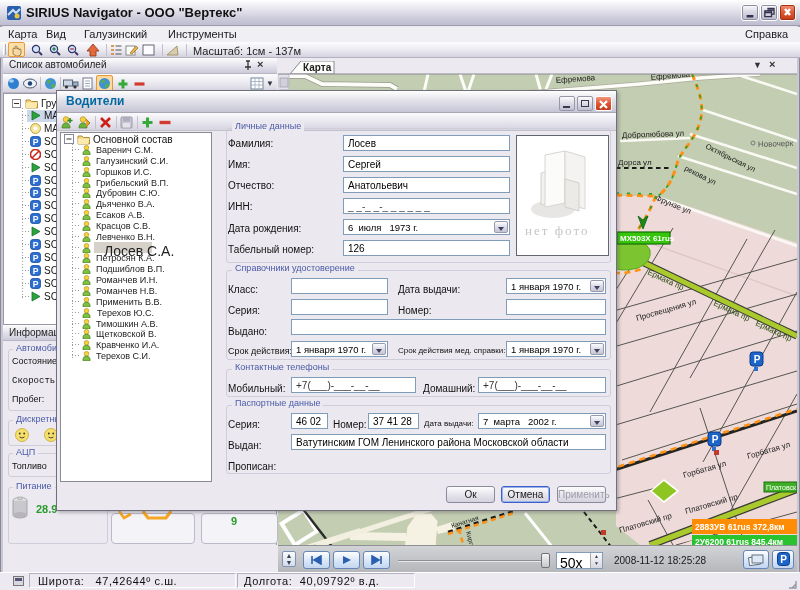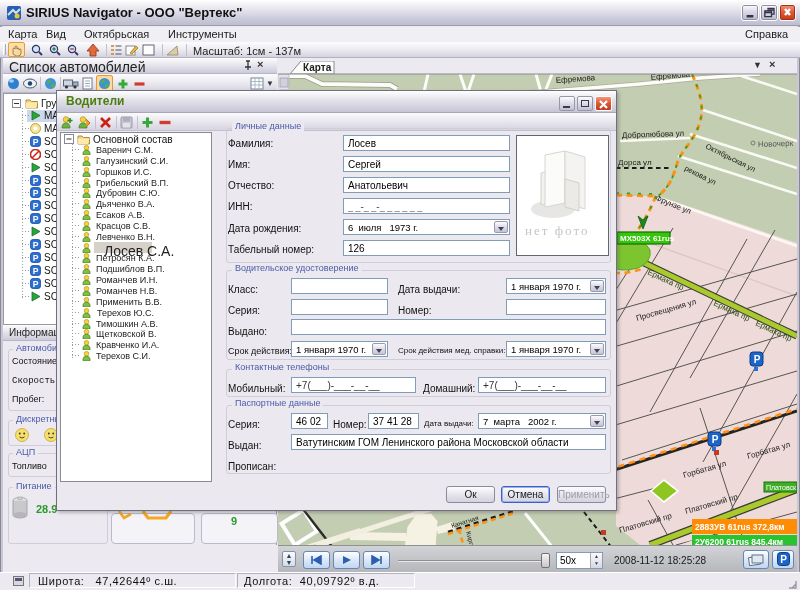--- a/index.html
+++ b/index.html
@@ -30,21 +30,21 @@
     </svg></div>
 <div class="abs" style="left:760px;top:4px;width:18px;height:17px;border:1px solid #fff;border-radius:3px;background:linear-gradient(#fdfdfe,#d9d8e4 45%,#bbbacd);box-shadow:inset 0 0 0 1px #8d8ca2;"><svg width="16" height="15" viewBox="0 0 16 18">
       <path d="M6 4 h8 v7 h-3 M3 7 h8 v7 h-8 z M3 9 h8 M6 6 h8" stroke="#33324a" stroke-width="1.6" fill="none"></path>
     </svg></div>
 <div class="abs" style="left:779px;top:4px;width:17px;height:17px;border:1px solid #fff;border-radius:3px;background:linear-gradient(#f2977f,#e25b38 45%,#c23a17);box-shadow:inset 0 0 0 1px #a03010;"><svg width="15" height="15" viewBox="0 0 15 15">
       <path d="M5 4 L10 10 M10 4 L5 10" stroke="#fff" stroke-width="2.4"></path>
     </svg></div>
 <div class="abs" style="left:0;top:27px;width:800px;height:15px;background:#f0eff4;font-size:11px;color:#1a1a1a;"></div>
 <div class="abs" style="left:8px;top:28px;font-size:11px;color:#1a1a1a;">Карта</div>
 <div class="abs" style="left:46px;top:28px;font-size:11px;color:#1a1a1a;">Вид</div>
-<div class="abs" style="left:84px;top:28px;font-size:11px;color:#1a1a1a;">Октябрьская</div>
+<div class="abs" style="left:84px;top:28px;font-size:11px;color:#1a1a1a;">Галузинский</div>
 <div class="abs" style="left:168px;top:28px;font-size:11px;color:#1a1a1a;">Инструменты</div>
 <div class="abs" style="left:745px;top:28px;font-size:11px;color:#1a1a1a;">Справка</div>
 <div class="abs" style="left:0;top:42px;width:800px;height:16px;background:linear-gradient(#fdfdfe,#e8e7ef 60%,#d4d3df);border-bottom:1px solid #b4b2c0;"></div>
 <div class="abs" style="left:3px;top:44px;width:3px;height:11px;border-left:1px solid #fff;border-right:1px solid #aaa;"></div>
 <div class="abs" style="left:8px;top:42px;width:17px;height:15px;background:#ffdfa8;border:1px solid #e79b3c;border-radius:2px;"></div>
 <svg class="abs" style="left:10px;top:44px;" width="12" height="12" viewBox="0 0 12 12">
     <path d="M3 10 V5 a1 1 0 0 1 2 0 V3 a1 1 0 0 1 2 0 v2 a1 1 0 0 1 2 0 v1 a1 1 0 0 1 2 0 v3 a3 3 0 0 1 -3 3 H6 Z" fill="#f6d7a8" stroke="#8a6a30" stroke-width="0.8"></path>
   </svg>
 <svg class="abs" style="left:31px;top:44px;" width="12" height="12" viewBox="0 0 12 12">
     <circle cx="5" cy="5" r="3.6" fill="#cfe4f7" stroke="#336" stroke-width="1.2"></circle>
@@ -76,21 +76,21 @@
     <rect x="1" y="1" width="11" height="10" fill="#fcfcff" stroke="#667"></rect>
   </svg>
 <div class="sep" style="left:162px;top:44px;height:12px;"></div>
 <svg class="abs" style="left:166px;top:44px;" width="13" height="12" viewBox="0 0 13 12">
     <path d="M1 11 L11 2 L12 11 Z" fill="#d8ccae" stroke="#998855" stroke-width="0.8"></path>
   </svg>
 <div class="sep" style="left:186px;top:44px;height:12px;"></div>
 <div class="abs" style="left:193px;top:45px;font-size:11px;color:#222;">Масштаб: 1см  -  137м</div>
 <div class="abs" style="left:3px;top:58px;width:274px;height:487px;background:#ece9f0;border-right:1px solid #9a98a6;overflow:hidden;"></div>
 <div class="abs" style="left:3px;top:58px;width:274px;height:16px;background:linear-gradient(#fdfdfe,#e2e1ea 55%,#cbcad9);border-bottom:1px solid #b8b6c4;"></div>
-<div class="abs" style="left:9px;top:59px;font-size:14px;color:#222;">Список автомобилей</div>
+<div class="abs" style="left:9px;top:59px;font-size:10px;color:#222;">Список автомобилей</div>
 <svg class="abs" style="left:243px;top:60px;" width="10" height="11" viewBox="0 0 10 11">
     <path d="M5 1 v6 M2 7 h6 M3 1 h4 M5 7 v3" stroke="#333" stroke-width="1.3" fill="none"></path>
   </svg>
 <div class="abs" style="left:257px;top:58px;font-size:11px;font-weight:bold;color:#333;">×</div>
 <div class="abs" style="left:3px;top:74px;width:274px;height:19px;background:linear-gradient(#fcfcfd,#e6e5ed 60%,#d2d1dd);border-bottom:1px solid #bbb9c6;"></div>
 <svg class="abs" style="left:7px;top:77px;" width="13" height="13" viewBox="0 0 13 13">
     <circle cx="6.5" cy="6.5" r="5.5" fill="#2f7fd0"></circle>
     <ellipse cx="4.5" cy="4" rx="2.5" ry="1.8" fill="#9fd0f2"></ellipse>
   </svg>
 <svg class="abs" style="left:23px;top:78px;" width="14" height="11" viewBox="0 0 14 11">
@@ -399,21 +399,21 @@
 <svg class="abs" style="left:340px;top:555px;" width="13" height="10" viewBox="0 0 13 10">
     <path d="M3 1 L11 5 L3 9 Z" fill="#2a5fb0"></path>
   </svg>
 <div class="abs" style="left:363px;top:551px;width:27px;height:18px;background:linear-gradient(#fdfeff,#dce8f8 50%,#c2d6f0);border:1px solid #6487b8;border-radius:3px;"></div>
 <svg class="abs" style="left:370px;top:555px;" width="13" height="10" viewBox="0 0 13 10">
     <path d="M11 1 V9 M2 1 L9 5 L2 9 Z" stroke="#2a5fb0" stroke-width="1.6" fill="#2a5fb0"></path>
   </svg>
 <div class="abs" style="left:398px;top:560px;width:152px;height:2px;background:#8e8e92;border-bottom:1px solid #e8e8ea;"></div>
 <div class="abs" style="left:541px;top:553px;width:9px;height:15px;background:linear-gradient(#f4f4f6,#c8c8cc);border:1px solid #70707a;border-radius:2px;"></div>
 <div class="abs" style="left:556px;top:552px;width:47px;height:17px;background:#fff;border:1px solid #7f9db9;"></div>
-<div class="abs" style="left:560px;top:555px;font-size:10px;color:#000;">50x</div>
+<div class="abs" style="left:560px;top:555px;font-size:14px;color:#000;">50x</div>
 <div class="abs" style="left:590px;top:553px;width:12px;height:15px;background:linear-gradient(#fafafc,#d8d7e2);border-left:1px solid #aaa;font-size:5px;color:#345;text-align:center;line-height:7px;">▲<br>▼</div>
 <div class="abs" style="left:614px;top:555px;font-size:10px;color:#1a1a1a;">2008-11-12 18:25:28</div>
 <div class="abs" style="left:743px;top:550px;width:26px;height:19px;background:linear-gradient(#fdfeff,#dce8f8 50%,#c2d6f0);border:1px solid #6487b8;border-radius:3px;"></div>
 <svg class="abs" style="left:748px;top:553px;" width="17" height="13" viewBox="0 0 17 13">
     <rect x="1" y="4" width="11" height="8" fill="#fafafc" stroke="#567" stroke-width="0.9" transform="rotate(-8 6 8)"></rect>
     <rect x="4" y="2" width="11" height="8" fill="#dfe8f5" stroke="#567" stroke-width="0.9"></rect>
   </svg>
 <div class="abs" style="left:772px;top:550px;width:22px;height:19px;background:linear-gradient(#fdfeff,#dce8f8 50%,#c2d6f0);border:1px solid #6487b8;border-radius:3px;"></div>
 <svg class="abs" style="left:777px;top:552px;" width="13" height="15" viewBox="0 0 13 15">
     <rect x="0.5" y="0.5" width="12" height="13" rx="3" fill="#1d64c8" stroke="#0c3c86"></rect>
@@ -426,21 +426,21 @@
   </svg>
 <div class="abs" style="left:29px;top:573px;width:207px;height:15px;border:1px solid #b4b2c0;border-right-color:#fff;border-bottom-color:#fff;"></div>
 <div class="abs" style="left:38px;top:575px;font-size:11px;color:#111;letter-spacing:0.6px;">Широта:&nbsp;&nbsp;&nbsp;47,42644º с.ш.</div>
 <div class="abs" style="left:237px;top:573px;width:178px;height:15px;border:1px solid #b4b2c0;border-right-color:#fff;border-bottom-color:#fff;"></div>
 <div class="abs" style="left:244px;top:575px;font-size:11px;color:#111;letter-spacing:0.6px;">Долгота:&nbsp;&nbsp;40,09792º в.д.</div>
 <svg class="abs" style="left:788px;top:580px;" width="9" height="9" viewBox="0 0 9 9">
     <path d="M8 1 L8 8 L1 8 M8 4 L4 8 M8 7 L7 8" stroke="#9a98a6" stroke-width="1.4" fill="none"></path>
   </svg>
 <div class="abs" style="left:56px;top:90px;width:561px;height:421px;background:#ebe8ef;border:1px solid #716f7e;box-shadow:2px 2px 3px rgba(80,80,90,0.35);">
     <div class="abs" style="left:0;top:0;width:559px;height:22px;background:linear-gradient(#ffffff,#e2e1ea 45%,#c6c5d5);border-bottom:1px solid #a8a7b6;"></div>
-    <div class="abs" style="left:9px;top:3px;font-size:12px;font-weight:bold;color:#4d7c0f;">Водители</div>
+    <div class="abs" style="left:9px;top:3px;font-size:12px;font-weight:bold;color:#0369a1;">Водители</div>
     <div class="abs" style="left:502px;top:5px;width:16px;height:15px;border:1px solid #9897a8;border-radius:2px;background:linear-gradient(#fdfdfe,#dcdbe6 50%,#c2c1d2);">
       <div style="position:absolute;left:3px;top:9px;width:7px;height:2px;background:#3a3950;"></div>
     </div>
     <div class="abs" style="left:520px;top:5px;width:16px;height:15px;border:1px solid #9897a8;border-radius:2px;background:linear-gradient(#fdfdfe,#dcdbe6 50%,#c2c1d2);">
       <div style="position:absolute;left:3px;top:3px;width:8px;height:7px;border:1.5px solid #3a3950;"></div>
     </div>
     <div class="abs" style="left:538px;top:5px;width:17px;height:15px;border:1px solid #fff;border-radius:2px;background:linear-gradient(#f2977f,#e25b38 45%,#c23a17);">
 <svg width="15" height="13" viewBox="0 0 15 13">
         <path d="M4 3 L11 10 M11 3 L4 10" stroke="#fff" stroke-width="2.2"></path>
       </svg></div>
@@ -606,36 +606,36 @@
     <div class="abs" style="left:39px;top:260px;font-size:9px;color:#222;">Терехов С.И.</div>
     <div class="grp" style="left:169px;top:37px;width:385px;height:135px;"></div>
     <div class="glb" style="left:175px;top:30px;">Личные данные</div>
     <div class="lbl" style="left:171px;top:47px;font-size:10px;">Фамилия:</div>
     <div class="inp" style="left:286px;top:44px;width:167px;color:#000;">Лосев</div>
     <div class="lbl" style="left:171px;top:68px;font-size:10px;">Имя:</div>
     <div class="inp" style="left:286px;top:65px;width:167px;color:#000;">Сергей</div>
     <div class="lbl" style="left:171px;top:89px;font-size:10px;">Отчество:</div>
     <div class="inp" style="left:286px;top:86px;width:167px;color:#000;">Анатольевич</div>
     <div class="lbl" style="left:171px;top:110px;font-size:10px;">ИНН:</div>
-    <div class="inp" style="left:286px;top:107px;width:167px;color:#444;font-family:Liberation Serif, serif;">_ _-_ _-_ _ _ _ _ _</div>
+    <div class="inp" style="left:286px;top:107px;width:167px;color:#444;">_ _-_ _-_ _ _ _ _ _</div>
     <div class="lbl" style="left:171px;top:132px;font-size:10px;">Дата рождения:</div>
     <div class="combo" style="left:286px;top:128px;width:167px;">6&nbsp;&nbsp;июля&nbsp;&nbsp;&nbsp;1973 г.<div class="cbtn" style="right:1px;"></div></div>
     <div class="lbl" style="left:171px;top:153px;font-size:10px;">Табельный номер:</div>
     <div class="inp" style="left:286px;top:149px;width:167px;color:#000;">126</div>
     <div class="abs" style="left:459px;top:44px;width:93px;height:121px;background:#fff;border:1px solid #62666e;"></div>
     <svg class="abs" style="left:470px;top:52px;" width="72" height="82" viewBox="0 0 72 82">
 <ellipse cx="26" cy="66" rx="22" ry="9" fill="#dddbd8" opacity="0.7"></ellipse>
 <path d="M14 62 L14 30 L30 26 L30 58 Z" fill="#f2f1ef" stroke="#d5d3d0" stroke-width="1"></path>
 <path d="M18 64 L18 12 L38 8 L38 60 Z" fill="#fbfbfa" stroke="#d8d6d3" stroke-width="1"></path>
 <path d="M38 8 L58 14 L58 66 L38 60 Z" fill="#f4f3f1" stroke="#d8d6d3" stroke-width="1"></path>
 <path d="M38 36 L52 40 L52 68 L38 64 Z" fill="#eceae7" stroke="#d2d0cd" stroke-width="1"></path>
 </svg>
     <div class="abs" style="left:468px;top:132px;width:80px;font-family:'Liberation Serif',serif;font-size:13px;color:#cac3c6;letter-spacing:2px;">нет фото</div>
     <div class="grp" style="left:169px;top:179px;width:385px;height:90px;"></div>
-    <div class="glb" style="left:175px;top:172px;">Водительское удостоверение</div>
+    <div class="glb" style="left:175px;top:172px;">Справочники удостоверение</div>
     <div class="lbl" style="left:171px;top:193px;font-size:10px;">Класс:</div>
     <div class="inp" style="left:234px;top:187px;width:97px;color:#000;"></div>
     <div class="lbl" style="left:341px;top:193px;font-size:10px;">Дата выдачи:</div>
     <div class="combo" style="left:449px;top:187px;width:100px;">1&nbsp;января&nbsp;1970 г.<div class="cbtn" style="right:1px;"></div></div>
     <div class="lbl" style="left:171px;top:214px;font-size:10px;">Серия:</div>
     <div class="inp" style="left:234px;top:208px;width:97px;color:#000;"></div>
     <div class="lbl" style="left:341px;top:214px;font-size:10px;">Номер:</div>
     <div class="inp" style="left:449px;top:208px;width:100px;color:#000;"></div>
     <div class="lbl" style="left:171px;top:235px;font-size:10px;">Выдано:</div>
     <div class="inp" style="left:234px;top:228px;width:315px;color:#000;"></div>

